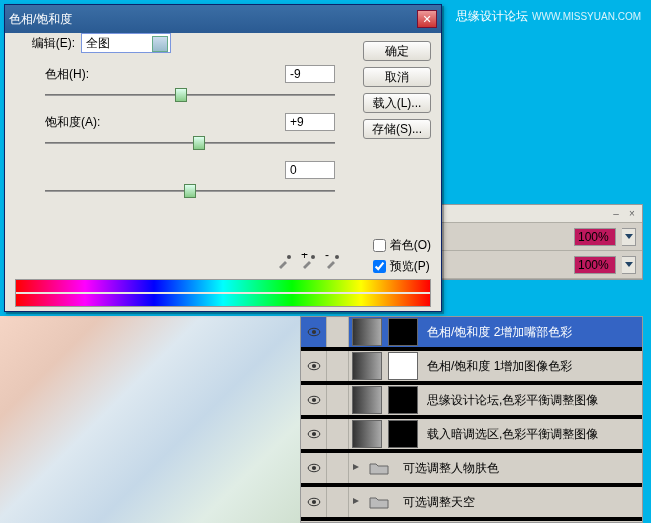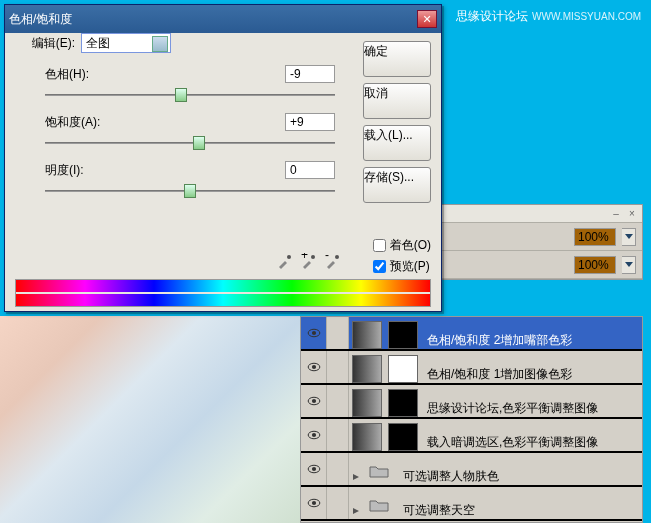--- a/index.html
+++ b/index.html
@@ -17,40 +17,40 @@
 .select::after{content:"";position:absolute;right:2px;top:2px;width:14px;height:14px;background:linear-gradient(to bottom,#cde,#9bc);border:1px solid #6a8}
 .select-arrow{position:absolute;right:5px;top:7px;border-left:4px solid transparent;border-right:4px solid transparent;border-top:5px solid #246}
 .slider-group{margin-left:30px;width:290px}
 .slider-row{display:flex;align-items:center;margin-bottom:4px}
 .slider-row label{width:90px}
 .slider-row input{width:50px;height:18px;border:1px solid #999;background:#fff;text-align:left;padding:0 4px;margin-left:auto}
 .slider-track{height:16px;position:relative;margin-bottom:10px}
 .slider-track .rail{position:absolute;top:7px;left:0;right:0;height:2px;background:#999;border-top:1px solid #777}
 .slider-track .thumb{position:absolute;top:1px;width:12px;height:14px;background:linear-gradient(to bottom,#dfe,#8c8);border:1px solid #585;transform:translateX(-50%)}
 .btn-col{position:absolute;right:10px;top:8px;width:68px;display:flex;flex-direction:column;gap:6px}
-.ps-btn{height:36px;background:linear-gradient(to bottom,#fdfdfd,#e2e0d8);border:1px solid #888;border-radius:3px;text-align:left;line-height:18px;cursor:pointer}
+.ps-btn{height:20px;background:linear-gradient(to bottom,#fdfdfd,#e2e0d8);border:1px solid #888;border-radius:3px;text-align:center;line-height:18px;cursor:pointer}
 .eyedroppers{position:absolute;right:100px;bottom:48px;display:flex;gap:8px}
 .eyedropper{width:16px;height:16px;display:inline-block}
 .eyedropper svg{width:16px;height:16px}
 .checks{position:absolute;right:10px;bottom:42px;display:flex;flex-direction:column;gap:4px}
 .checks label{display:flex;align-items:center;gap:4px}
 .checks input{width:13px;height:13px}
 .spectrum{position:absolute;bottom:10px;left:10px;right:10px;height:28px;border:1px solid #999}
 .spectrum .bar{height:12px;background:linear-gradient(to right,#f00,#f0f,#00f,#0ff,#0f0,#ff0,#f00)}
 .spectrum .bar2{height:12px;margin-top:2px;background:linear-gradient(to right,#f00,#f0f,#00f,#0ff,#0f0,#ff0,#f00)}
 .panels{position:absolute;top:204px;right:8px;width:238px;background:#d4d0c8;border:1px solid #999;z-index:5}
 .panel-top{height:18px;background:#e8e6df;border-bottom:1px solid #b0aea6;display:flex;justify-content:flex-end;align-items:center;gap:4px;padding:0 4px}
 .panel-icon{width:12px;height:12px;display:flex;align-items:center;justify-content:center;color:#666;font-size:10px}
 .panel-header{height:28px;background:#d4d0c8;border-bottom:1px solid #b0aea6;display:flex;align-items:center;padding:0 6px;gap:6px}
-.opacity-box{width:42px;height:18px;border:1px solid #999;background:#a16207;display:flex;align-items:center;padding:0 3px;font-size:11px}
+.opacity-box{width:42px;height:18px;border:1px solid #999;background:#be185d;display:flex;align-items:center;padding:0 3px;font-size:11px}
 .opacity-arrow{width:14px;height:18px;border:1px solid #999;border-left:none;background:#e8e6df;display:flex;align-items:center;justify-content:center}
 .opacity-arrow::after{content:"";border-left:4px solid transparent;border-right:4px solid transparent;border-top:5px solid #246}
 .photo{position:absolute;top:316px;left:0;width:300px;height:207px;z-index:2;background:linear-gradient(135deg,#f5d5c5 0%,#e8c8b8 20%,#dde8f0 40%,#c5d8e8 60%,#e0ede5 80%,#d0e0d0 100%)}
 .layers-panel{position:absolute;top:316px;left:300px;right:8px;bottom:0;background:#d4d0c8;border:1px solid #999;z-index:6;overflow:hidden}
-.layer-row{height:34px;border-bottom:2px solid #000000;display:flex;align-items:flex-end;background:#d4d0c8}
+.layer-row{height:34px;border-bottom:4px solid #000000;display:flex;align-items:center;background:#d4d0c8}
 .layer-row.selected{background:#3464c4;color:#fff}
 .eye-col{width:26px;height:100%;border-right:1px solid #b0aea6;display:flex;align-items:center;justify-content:center}
 .eye-icon{width:14px;height:10px}
 .link-col{width:22px;height:100%;border-right:1px solid #b0aea6;background:#d4d0c8}
 .layer-row.selected .link-col{background:#d4d0c8}
 .thumb-col{width:30px;height:28px;margin:0 3px;border:1px solid #666;background:#fff;flex-shrink:0}
 .thumb-col.adj{background:linear-gradient(to right,#333,#aaa)}
 .thumb-col.mask{background:#000}
 .thumb-col.mask-white{background:#fff}
 .thumb-col.folder{background:#d4d0c8;border:none;display:flex;align-items:center;justify-content:center}
@@ -89,21 +89,20 @@
         </div>
       <div class="slider-row">
         <label>饱和度(A):</label>
         <input value="+9" style="">
       </div>
       <div class="slider-track">
           <div class="rail"></div>
           <div class="thumb" style="left:53%"></div>
         </div>
       <div class="slider-row">
-        <label>明度(I):</label>
         <input value="0" style="">
       </div>
       <div class="slider-track">
           <div class="rail"></div>
           <div class="thumb" style="left:50%"></div>
         </div>
     </div>
     <div class="btn-col">
       <div class="ps-btn">确定</div>
       <div class="ps-btn">取消</div>

